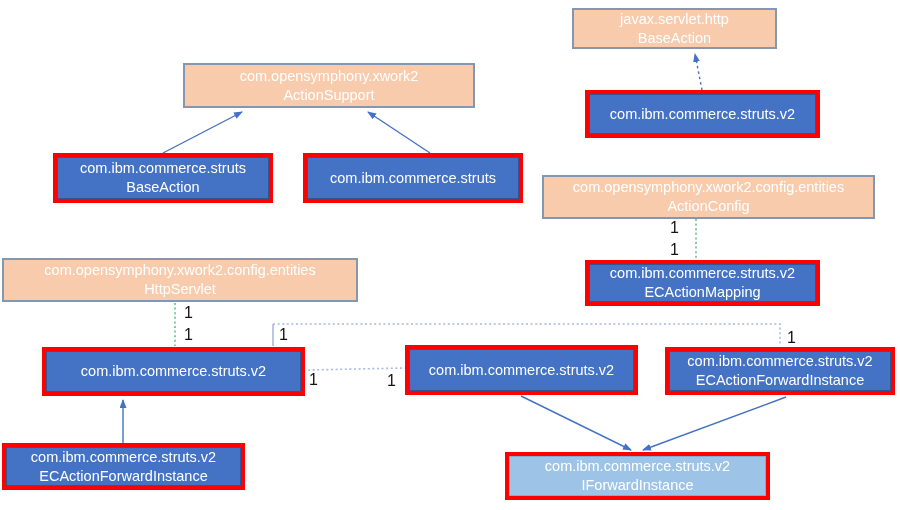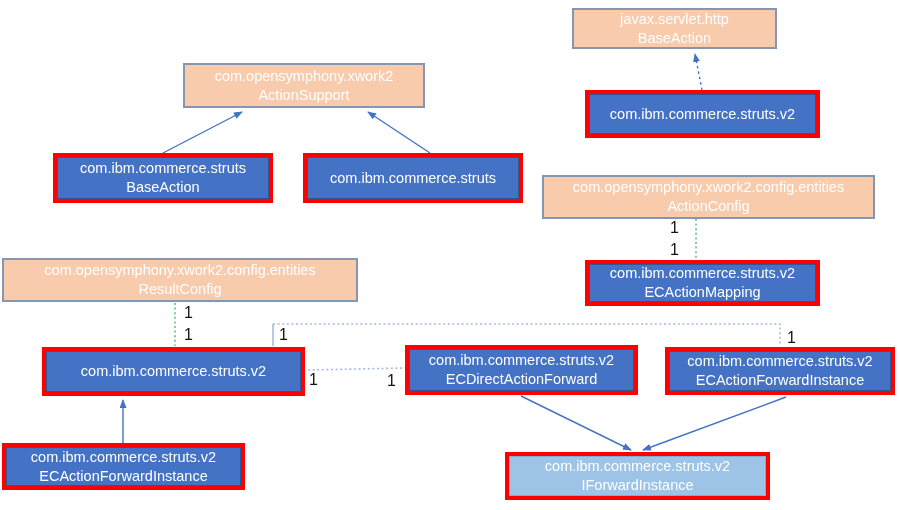--- a/index.html
+++ b/index.html
@@ -50,21 +50,21 @@
         <path d="M123 443 L123 400" fill="none" stroke="#4472C4" stroke-width="1.4" marker-end="url(#arrowhead)"></path>
         <path d="M521 396 L631 450" fill="none" stroke="#4472C4" stroke-width="1.4" marker-end="url(#arrowhead)"></path>
         <path d="M786 397 L643 450" fill="none" stroke="#4472C4" stroke-width="1.4" marker-end="url(#arrowhead)"></path>
       </g>
   </svg>
   <div>
       <div class="node framework" style="left: 572px; top: 8px; width: 205px; height: 41px;">
         <span>javax.servlet.http</span>
         <span>BaseAction</span>
       </div>
-      <div class="node framework" style="left: 183px; top: 63px; width: 242px; height: 45px;">
+      <div class="node framework" style="left: 183px; top: 63px; width: 292px; height: 45px;">
         <span>com.opensymphony.xwork2</span>
         <span>ActionSupport</span>
       </div>
       <div class="node commerce" style="left: 585px; top: 90px; width: 235px; height: 48px;">
         <span>com.ibm.commerce.struts.v2</span>
       </div>
       <div class="node commerce" style="left: 53px; top: 153px; width: 220px; height: 50px;">
         <span>com.ibm.commerce.struts</span>
         <span>BaseAction</span>
       </div>
@@ -74,28 +74,27 @@
       <div class="node framework" style="left: 542px; top: 175px; width: 333px; height: 44px;">
         <span>com.opensymphony.xwork2.config.entities</span>
         <span>ActionConfig</span>
       </div>
       <div class="node commerce" style="left: 585px; top: 260px; width: 235px; height: 46px;">
         <span>com.ibm.commerce.struts.v2</span>
         <span>ECActionMapping</span>
       </div>
       <div class="node framework" style="left: 2px; top: 258px; width: 356px; height: 44px;">
         <span>com.opensymphony.xwork2.config.entities</span>
-        <span>ResultConfig</span>
+        <span>HttpServlet</span>
       </div>
       <div class="node commerce" style="left: 42px; top: 347px; width: 263px; height: 49px;">
         <span>com.ibm.commerce.struts.v2</span>
       </div>
       <div class="node commerce" style="left: 405px; top: 345px; width: 233px; height: 50px;">
         <span>com.ibm.commerce.struts.v2</span>
-        <span>ECDirectActionForward</span>
       </div>
       <div class="node commerce" style="left: 665px; top: 347px; width: 230px; height: 48px;">
         <span>com.ibm.commerce.struts.v2</span>
         <span>ECActionForwardInstance</span>
       </div>
       <div class="node commerce" style="left: 2px; top: 443px; width: 243px; height: 47px;">
         <span>com.ibm.commerce.struts.v2</span>
         <span>ECActionForwardInstance</span>
       </div>
       <div class="node interface" style="left: 505px; top: 452px; width: 265px; height: 48px;">

